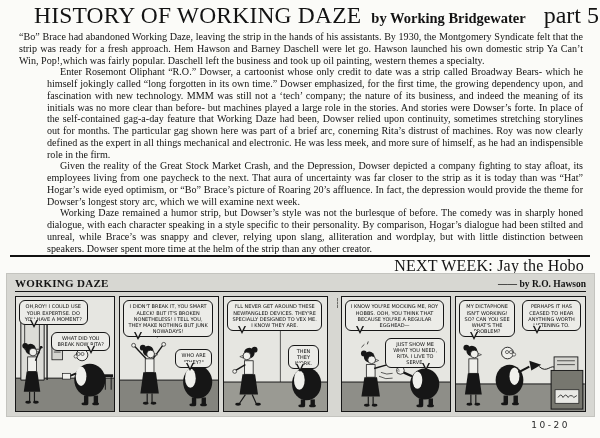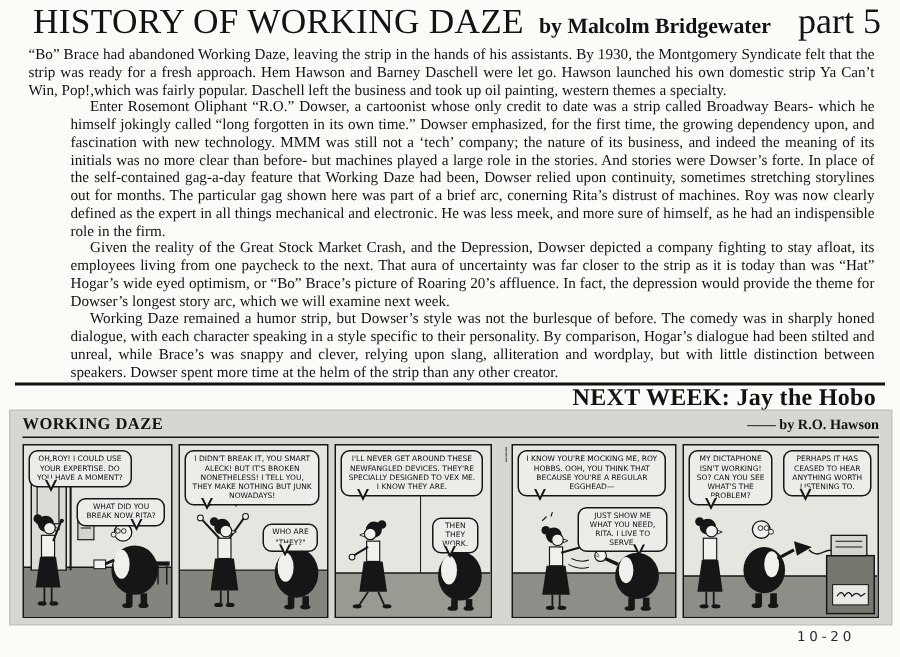--- a/index.html
+++ b/index.html
@@ -7,21 +7,21 @@
   body {
     position:relative;
     background:#fbfbf8;
     font-family:"Liberation Serif", serif;
     color:#131313;
     overflow:hidden;
   }
 
   
   .masthead {
-    position:absolute; left:22px; top:2px; right:8px;
+    position:absolute; left:34px; top:2px; right:8px;
     display:flex; align-items:baseline; white-space:nowrap;text-align:center;
   }
   .masthead .title   { font-size:23.5px; letter-spacing:.2px; }
   .masthead .byline  { font-size:14.5px; font-weight:bold; margin-left:10px; }
   .masthead .part    { font-size:24px;  margin-left:18px; }
 
   
   .article {
     position:absolute; left:19px; right:17px; top:31px; height:223px;
     font-size:10.1px; line-height:11.75px; text-align:justify;
@@ -30,21 +30,21 @@
   .article p.indent { text-indent:13px;margin-left:28px; }
   .it { }
 
   .rule {
     position:absolute; left:10px; right:10px; top:255px;
     height:2px; background:#111;
   }
 
   .next-week {
     position:absolute; right:16px; top:257px;
-    font-size:16px; font-weight:bold; letter-spacing:.2px;
+    font-size:16px; font-weight:normal; letter-spacing:.2px;
   }
 
   
   .strip {
     position:absolute; left:7px; top:274px; width:587px; height:142px;
     background:#d7d7d2;
     box-shadow:0 0 0 1px #c4c4bf;
   }
   .strip-head {
     display:flex; justify-content:space-between; align-items:baseline;
@@ -100,21 +100,21 @@
     position:absolute; left:0; right:30px; top:420px;
     text-align:right;
     font:9px "DejaVu Sans", sans-serif; letter-spacing:2.5px; color:#2a2a2a;
   }
 </style>
 </head>
 <body>
 
 <div class="masthead">
   <span class="title">HISTORY OF WORKING DAZE</span>
-  <span class="byline">by Malcolm Bridgewater</span>
+  <span class="byline">by Working Bridgewater</span>
   <span class="part">part 5</span>
 </div>
 
 <div class="article">
   <p><span>“Bo” Brace had abandoned </span><span class="it">Working Daze,</span><span> leaving the strip in the hands of his assistants. By 1930, the Montgomery Syndicate felt that the strip was ready for a fresh approach. Hem Hawson and Barney Daschell were let go. Hawson launched his own domestic strip </span><span class="it">Ya Can’t Win, Pop!,</span><span>which was fairly popular. Daschell left the business and took up oil painting, western themes a specialty.</span></p>
   <p class="indent"><span>Enter Rosemont Oliphant “R.O.” Dowser, a cartoonist whose only credit to date was a strip called </span><span class="it">Broadway Bears</span><span>- which he himself jokingly called “long forgotten in its own time.” Dowser emphasized, for the first time, the growing dependency upon, and fascination with new technology. MMM was still not a ‘tech’ company; the nature of its business, and indeed the meaning of its initials was no more clear than before- but machines played a large role in the stories. And stories were Dowser’s forte. In place of the self-contained gag-a-day feature that </span><span class="it">Working Daze</span><span> had been, Dowser relied upon continuity, sometimes stretching storylines out for months. The particular gag shown here was part of a brief arc, conerning Rita’s distrust of machines. Roy was now clearly defined as the expert in all things mechanical and electronic. He was less meek, and more sure of himself, as he had an indispensible role in the firm.</span></p>
   <p class="indent"><span>Given the reality of the Great Stock Market Crash, and the Depression, Dowser depicted a company fighting to stay afloat, its employees living from one paycheck to the next. That aura of uncertainty was far closer to the strip as it is today  than was “Hat” Hogar’s  wide eyed optimism, or “Bo” Brace’s picture of Roaring 20’s affluence. In fact, the depression would provide the theme for Dowser’s longest story arc, which we will examine next week.</span></p>
   <p class="indent"><span class="it">Working Daze</span><span> remained a humor strip, but Dowser’s style was not the burlesque of before. The comedy was in sharply honed dialogue, with each character speaking in a style specific to their personality. By comparison, Hogar’s dialogue had been stilted and unreal, while Brace’s was snappy and clever, relying upon slang, alliteration and wordplay, but with little distinction between speakers. Dowser spent more time at the helm of the strip than any other creator.</span></p>
 </div>
 

